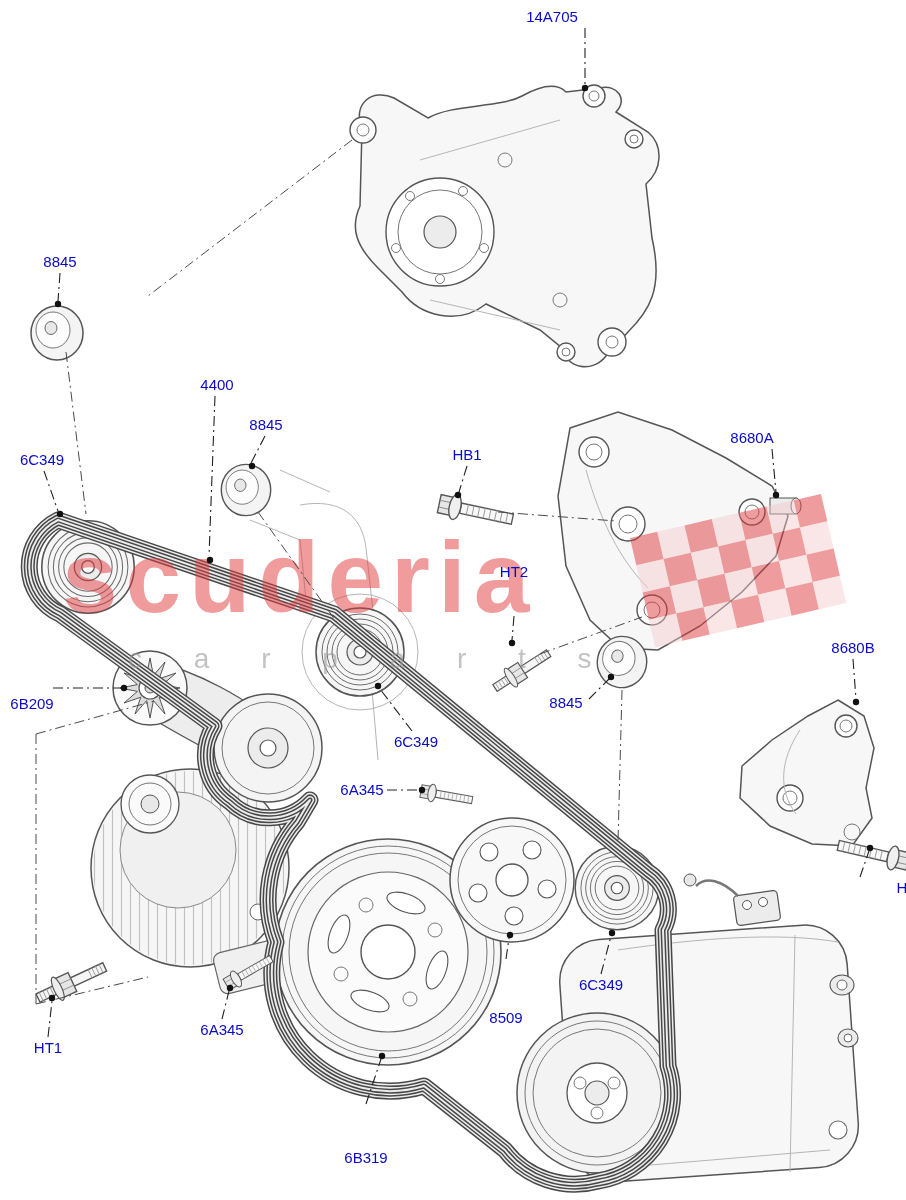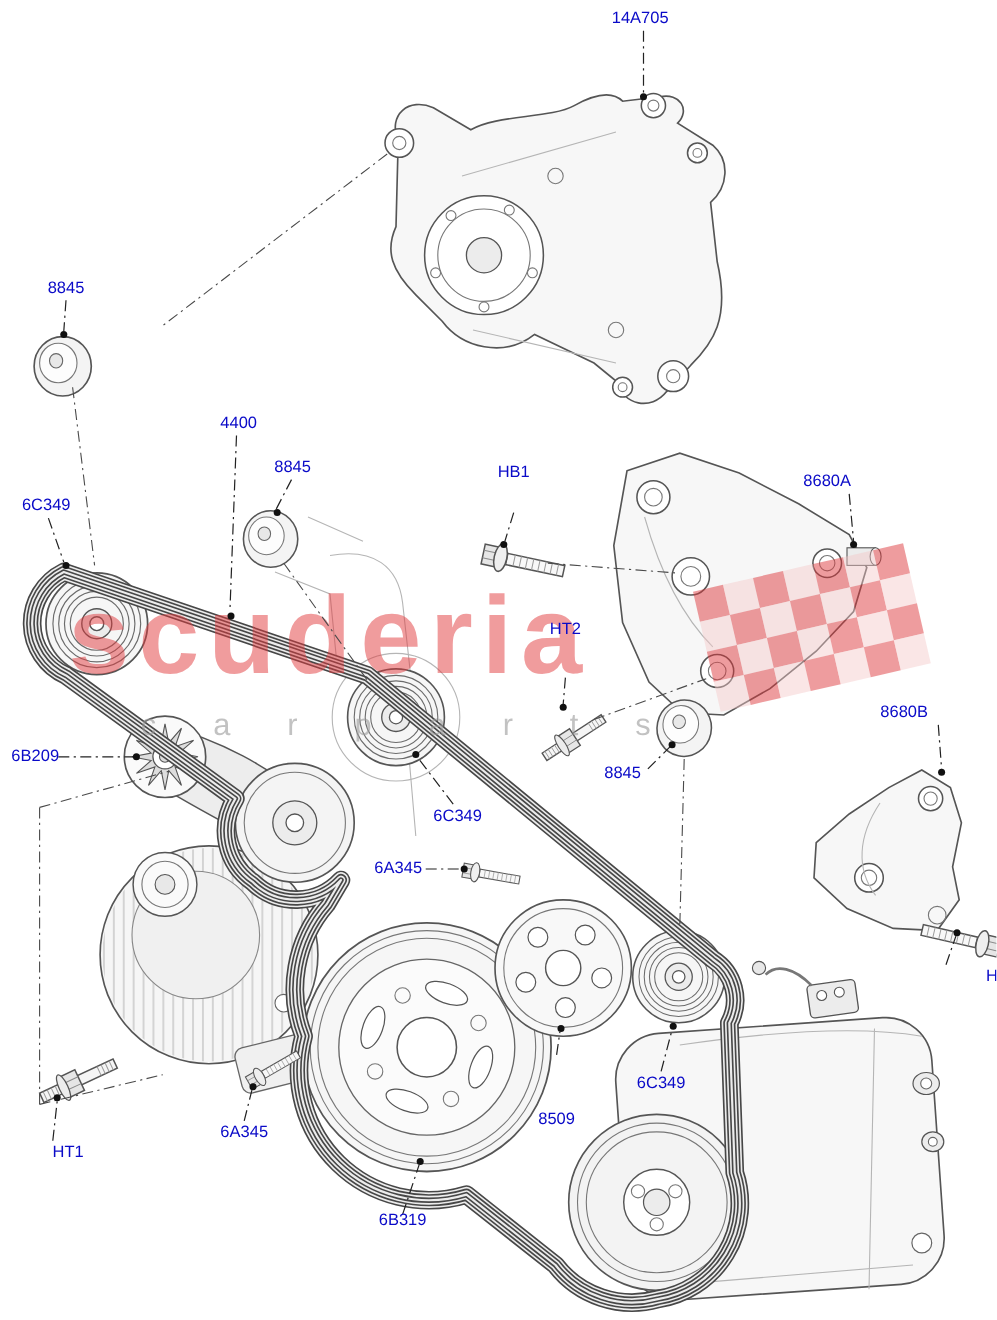--- a/index.html
+++ b/index.html
@@ -317,33 +317,33 @@
     <circle class="dot" cx="422" cy="790" r="3.2"></circle>
         <circle class="dot" cx="870" cy="848" r="3.2"></circle>
     <circle class="dot" cx="510" cy="935" r="3.2"></circle>
         <circle class="dot" cx="612" cy="933" r="3.2"></circle>
     <circle class="dot" cx="52" cy="998" r="3.2"></circle>
         <circle class="dot" cx="230" cy="988" r="3.2"></circle>
     <circle class="dot" cx="382" cy="1056" r="3.2"></circle>
   </g>
 </svg>
 
-<div class="plabel" style="left:582px;top:17px">14A705</div>
+<div class="plabel" style="left:552px;top:17px">14A705</div>
 <div class="plabel" style="left:60px;top:262px">8845</div>
 <div class="plabel" style="left:217px;top:385px">4400</div>
 <div class="plabel" style="left:266px;top:425px">8845</div>
-<div class="plabel" style="left:467px;top:430px">HB1</div>
+<div class="plabel" style="left:467px;top:455px">HB1</div>
 <div class="plabel" style="left:752px;top:438px">8680A</div>
 <div class="plabel" style="left:42px;top:460px">6C349</div>
 <div class="plabel" style="left:514px;top:572px">HT2</div>
-<div class="plabel" style="left:822px;top:648px">8680B</div>
-<div class="plabel" style="left:32px;top:688px">6B209</div>
+<div class="plabel" style="left:853px;top:648px">8680B</div>
+<div class="plabel" style="left:32px;top:704px">6B209</div>
 <div class="plabel" style="left:566px;top:703px">8845</div>
 <div class="plabel" style="left:416px;top:742px">6C349</div>
 <div class="plabel" style="left:362px;top:790px">6A345</div>
 <div class="plabel" style="left:911px;top:888px">HB2</div>
 <div class="plabel" style="left:506px;top:1018px">8509</div>
 <div class="plabel" style="left:601px;top:985px">6C349</div>
-<div class="plabel" style="left:62px;top:1048px">HT1</div>
+<div class="plabel" style="left:48px;top:1048px">HT1</div>
 <div class="plabel" style="left:222px;top:1030px">6A345</div>
-<div class="plabel" style="left:366px;top:1110px">6B319</div>
+<div class="plabel" style="left:366px;top:1158px">6B319</div>
 
 </div>
 
 </body></html>

